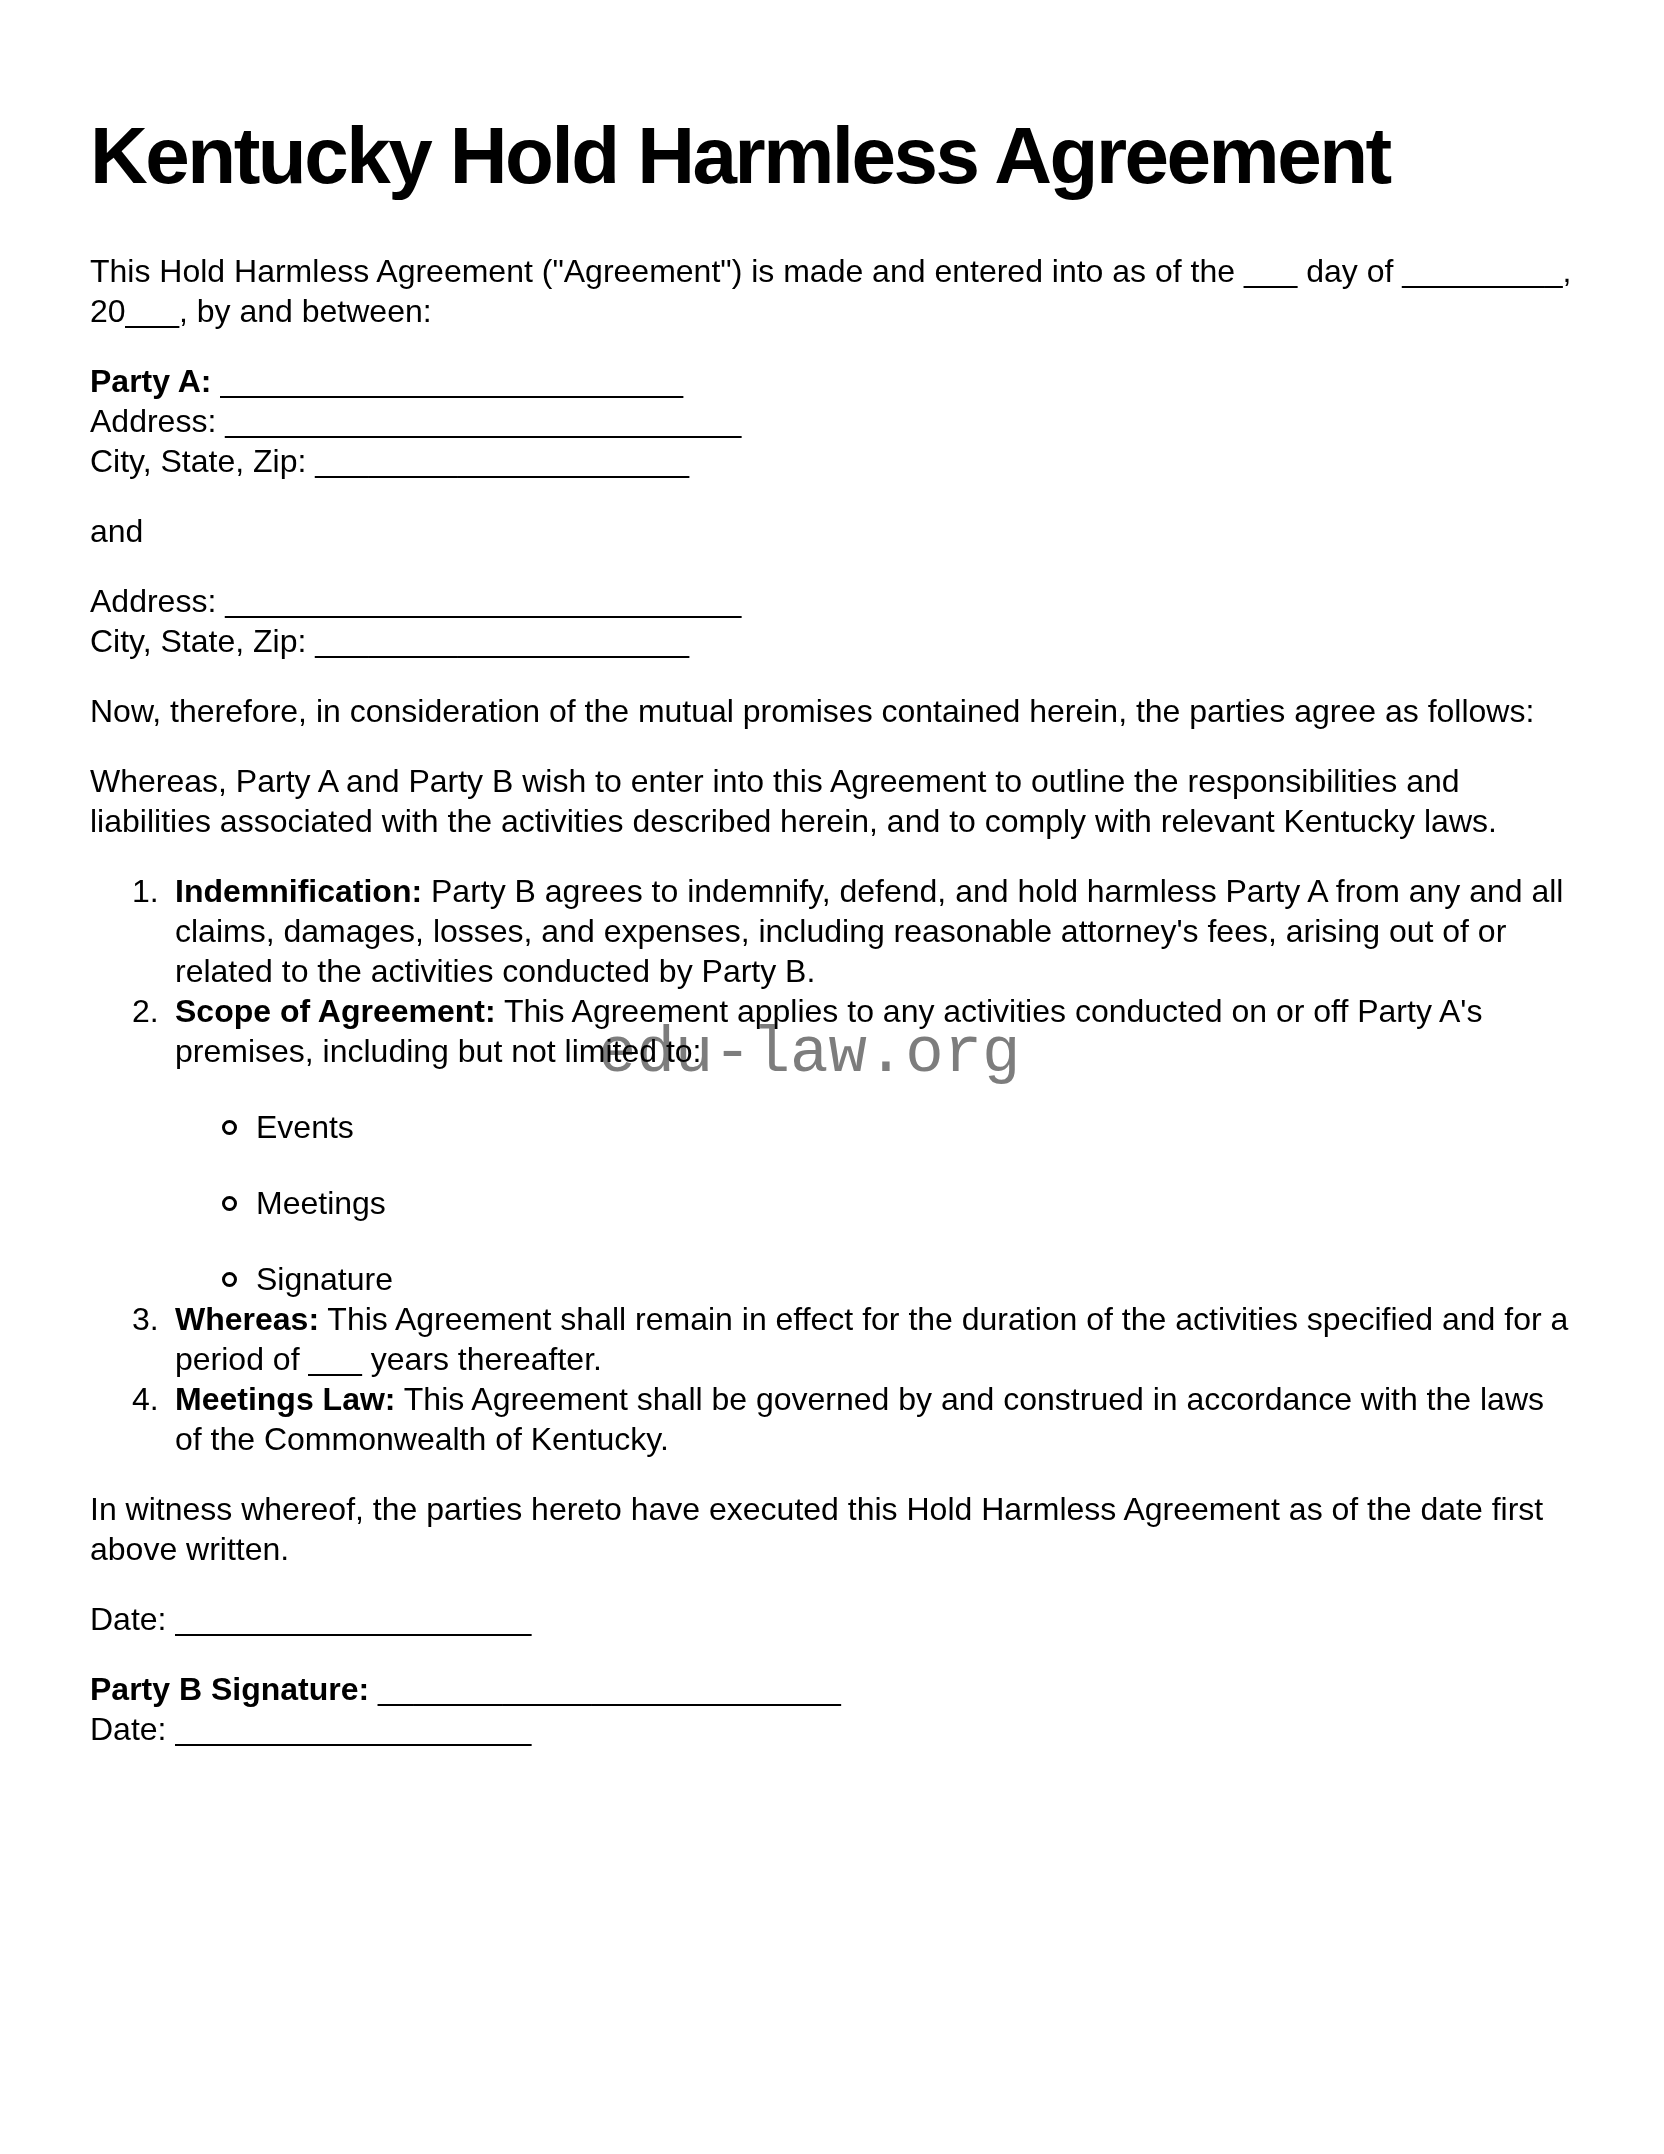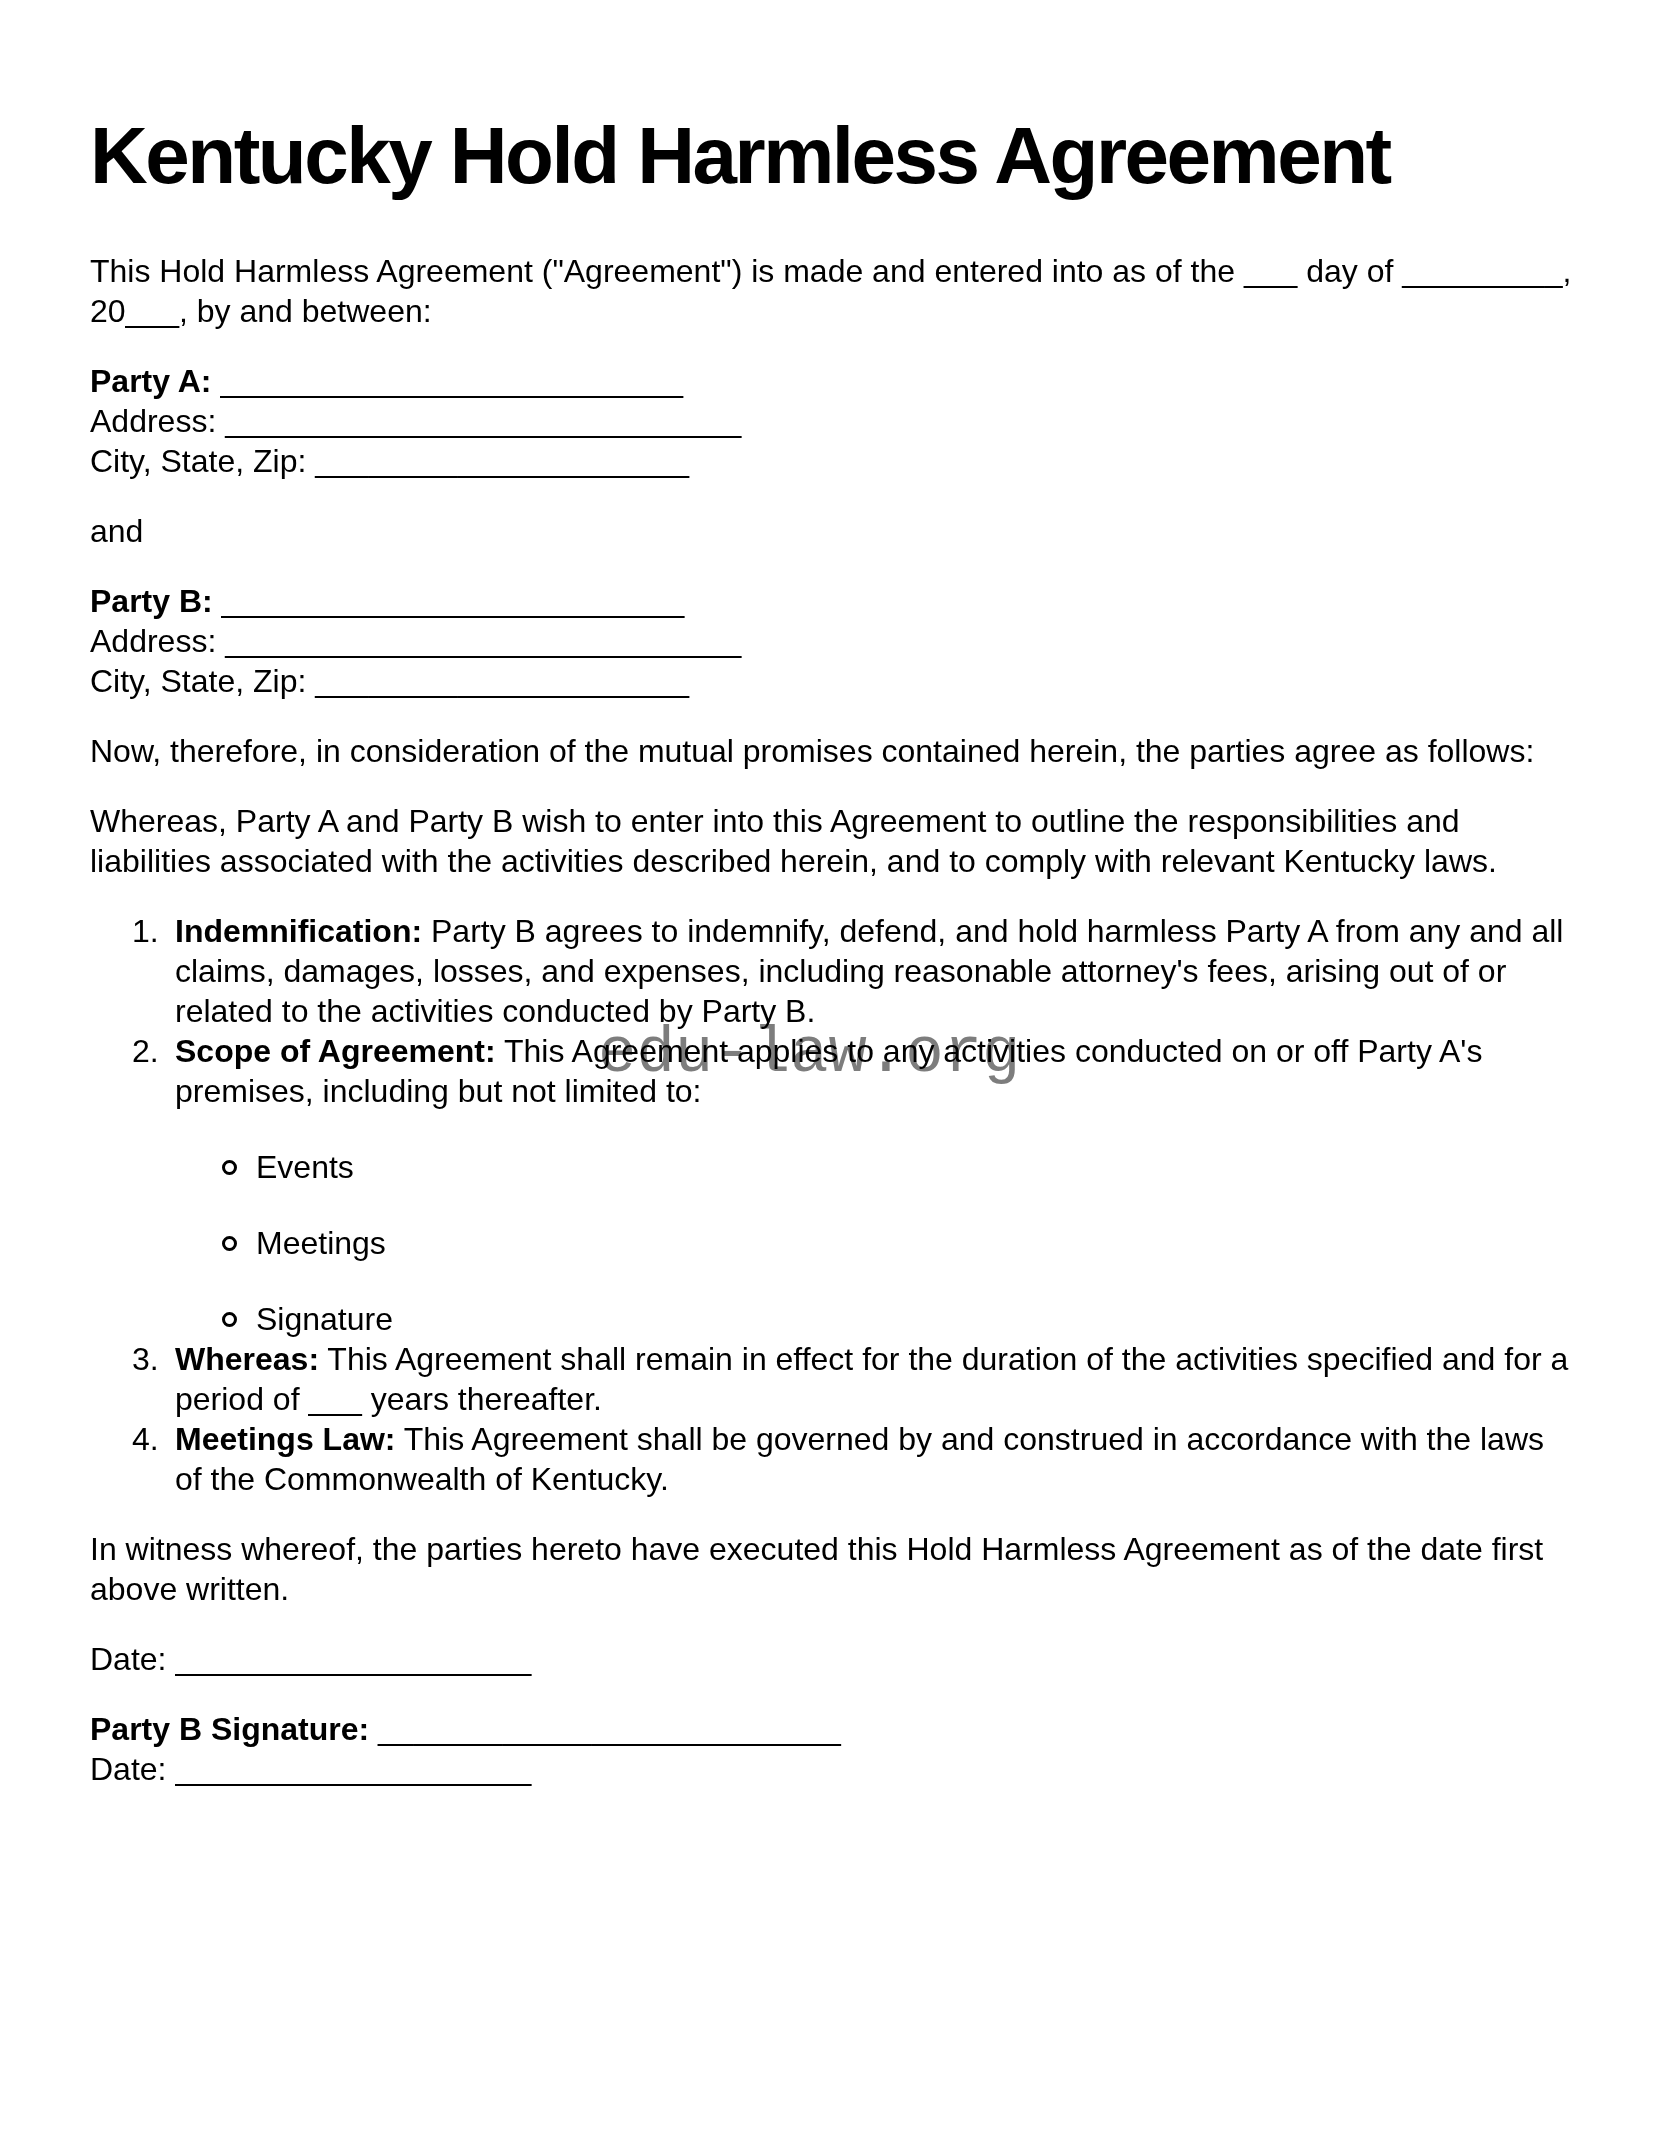--- a/index.html
+++ b/index.html
@@ -69,21 +69,20 @@
 
   <div class="block">
     <span class="line"><span class="b">Party A:</span> <span>__________________________</span></span>
     <span class="line"><span>Address:</span> <span>_____________________________</span></span>
     <span class="line"><span>City, State, Zip:</span> <span>_____________________</span></span>
   </div>
 
   <p class="block">and</p>
 
   <div class="block">
-    <span class="line"><span class="b">Party B:</span> <span>__________________________</span></span>
     <span class="line"><span>Address:</span> <span>_____________________________</span></span>
     <span class="line"><span>City, State, Zip:</span> <span>_____________________</span></span>
   </div>
 
   <p class="block">Now, therefore, in consideration of the mutual promises contained herein, the parties agree as follows:</p>
 
   <p class="block">Whereas, Party A and Party B wish to enter into this Agreement to outline the responsibilities and liabilities associated with the activities described herein, and to comply with relevant Kentucky laws.</p>
 
   <div class="clauses">
 

